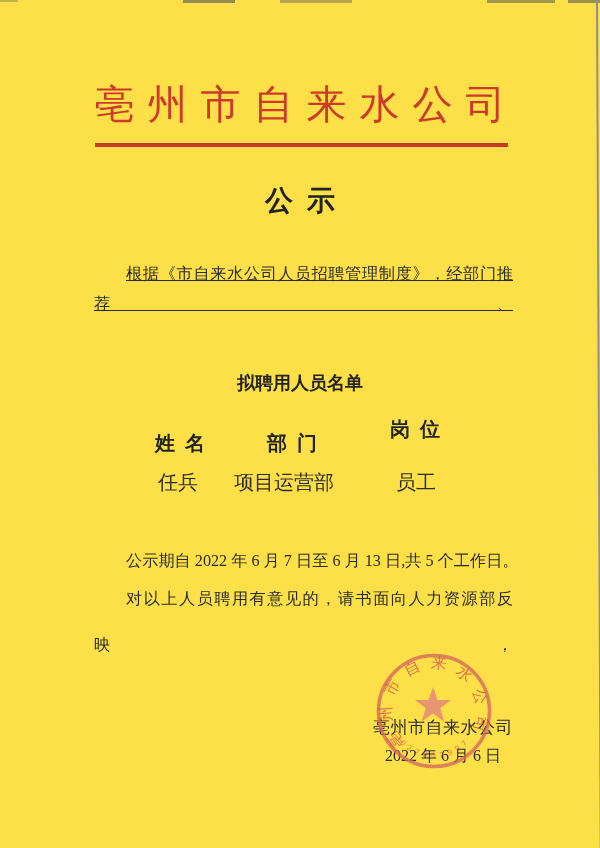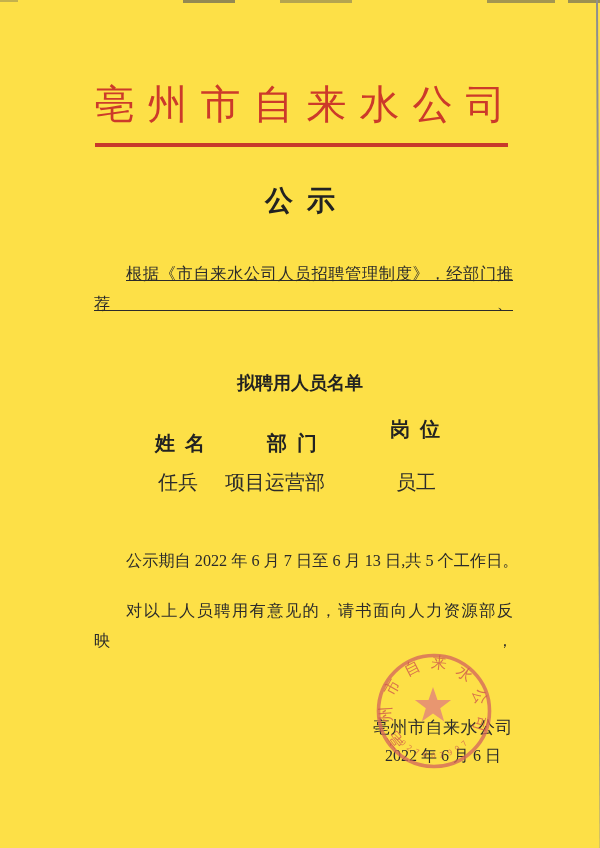--- a/index.html
+++ b/index.html
@@ -32,32 +32,32 @@
     position:absolute;left:0;top:185px;width:600px;
     text-align:center;font-size:28px;font-weight:bold;line-height:32px;
     white-space:pre;color:#222;
   }
   
   .textblock{position:absolute;left:94px;width:419px;font-size:16.2px;color:#2b2b2b;}
   .intro{top:259px;line-height:30px;text-decoration:underline;}
   .line-just{text-align:justify;text-align-last:justify;}
   .line-indent{text-indent:32px;}
   .period{top:546px;line-height:30px;white-space:pre;width:440px;}
-  .feedback{top:596px;line-height:30px;}
+  .feedback{top:576px;line-height:46px;}
   .roster-title{
     position:absolute;left:0;top:371px;width:600px;
     text-align:center;font-size:18px;font-weight:bold;color:#222;
   }
   .cell{position:absolute;transform:translateX(-50%);white-space:pre;font-size:20px;color:#2b2b2b;font-family:Liberation Serif, serif;}
   .cell.hdr{font-weight:600;color:#222;}
   .h-row .c1{left:180px;top:430px;}
   .h-row .c2{left:292px;top:430px;}
   .h-row .c3{left:415px;top:416px;}
   .d-row .c1{left:178px;top:469px;text-align:center;}
-  .d-row .c2{left:275px;top:469px;}
+  .d-row .c2{left:284px;top:469px;}
   .d-row .c3{left:416px;top:469px;}
   
   .sig-company{position:absolute;left:443px;top:716px;transform:translateX(-50%);font-size:17px;white-space:pre;letter-spacing:0.5px;color:#2b2b2b;}
   .sig-date{position:absolute;left:443px;top:746px;transform:translateX(-50%);font-size:16px;white-space:pre;color:#2b2b2b;}
   
   .seal{position:absolute;left:359px;top:636px;width:150px;height:150px;pointer-events:none;}
   .seal .ring{fill:none;stroke:#d5685c;stroke-width:3.6;opacity:.78;}
   .seal .star{fill:#e2837a;opacity:.8;}
   .seal .arcfit{fill:#d05a4c;opacity:.82;font-size:15.5px;font-family:"Liberation Serif","DejaVu Serif",serif;}
   .seal .serialfit{fill:#d05a4c;opacity:.7;font-size:7.5px;font-family:"DejaVu Sans","Liberation Sans",sans-serif;}

